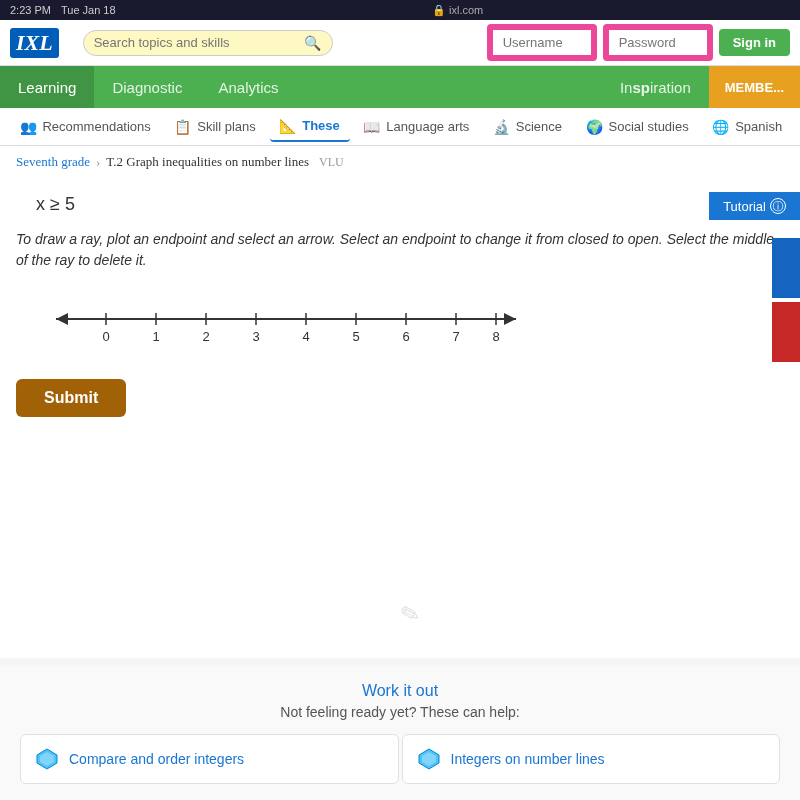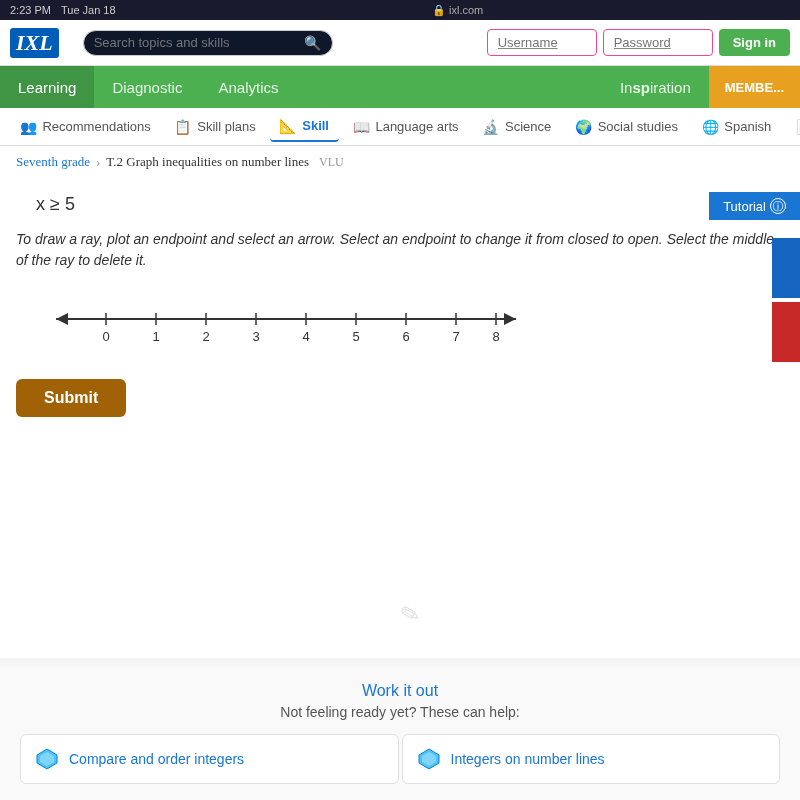--- a/index.html
+++ b/index.html
@@ -45,45 +45,44 @@
       font-family: Georgia, serif;
     }
     .search-bar {
       display: flex;
       align-items: center;
       border: 1px solid #ccc;
       border-radius: 20px;
       padding: 4px 10px;
       flex: 1;
       max-width: 250px;
-      background: #0f172a;
+      background: #fef9c3;
     }
     .search-bar input {
       border: none;
       outline: none;
       font-size: 13px;
       color: #666;
       width: 100%;
       background: transparent;
     }
     .search-icon-btn { color: #888; font-size: 14px; cursor: pointer; }
     .auth-section {
       display: flex;
       align-items: center;
       gap: 6px;
       margin-left: auto;
     }
     .auth-input {
-      border: 1px solid #ec4899;
+      border: 6px solid #ec4899;
       border-radius: 4px;
       padding: 5px 10px;
       font-size: 13px;
       width: 110px;
       color: #888;
-      text-decoration: underline;
     }
     .sign-in-btn {
       background: #4caf50;
       color: white;
       border: none;
       border-radius: 4px;
       padding: 6px 14px;
       font-size: 13px;
       cursor: pointer;
       font-weight: bold;
@@ -360,21 +359,21 @@
   <div class="subject-tab">
     <span class="tab-icon">👥</span>
     <span>Recommendations</span>
   </div>
   <div class="subject-tab">
     <span class="tab-icon">📋</span>
     <span>Skill plans</span>
   </div>
   <div class="subject-tab active">
     <span class="tab-icon">📐</span>
-    <span>Skill</span>
+    <span>These</span>
   </div>
   <div class="subject-tab">
     <span class="tab-icon">📖</span>
     <span>Language arts</span>
   </div>
   <div class="subject-tab">
     <span class="tab-icon">🔬</span>
     <span>Science</span>
   </div>
   <div class="subject-tab">

